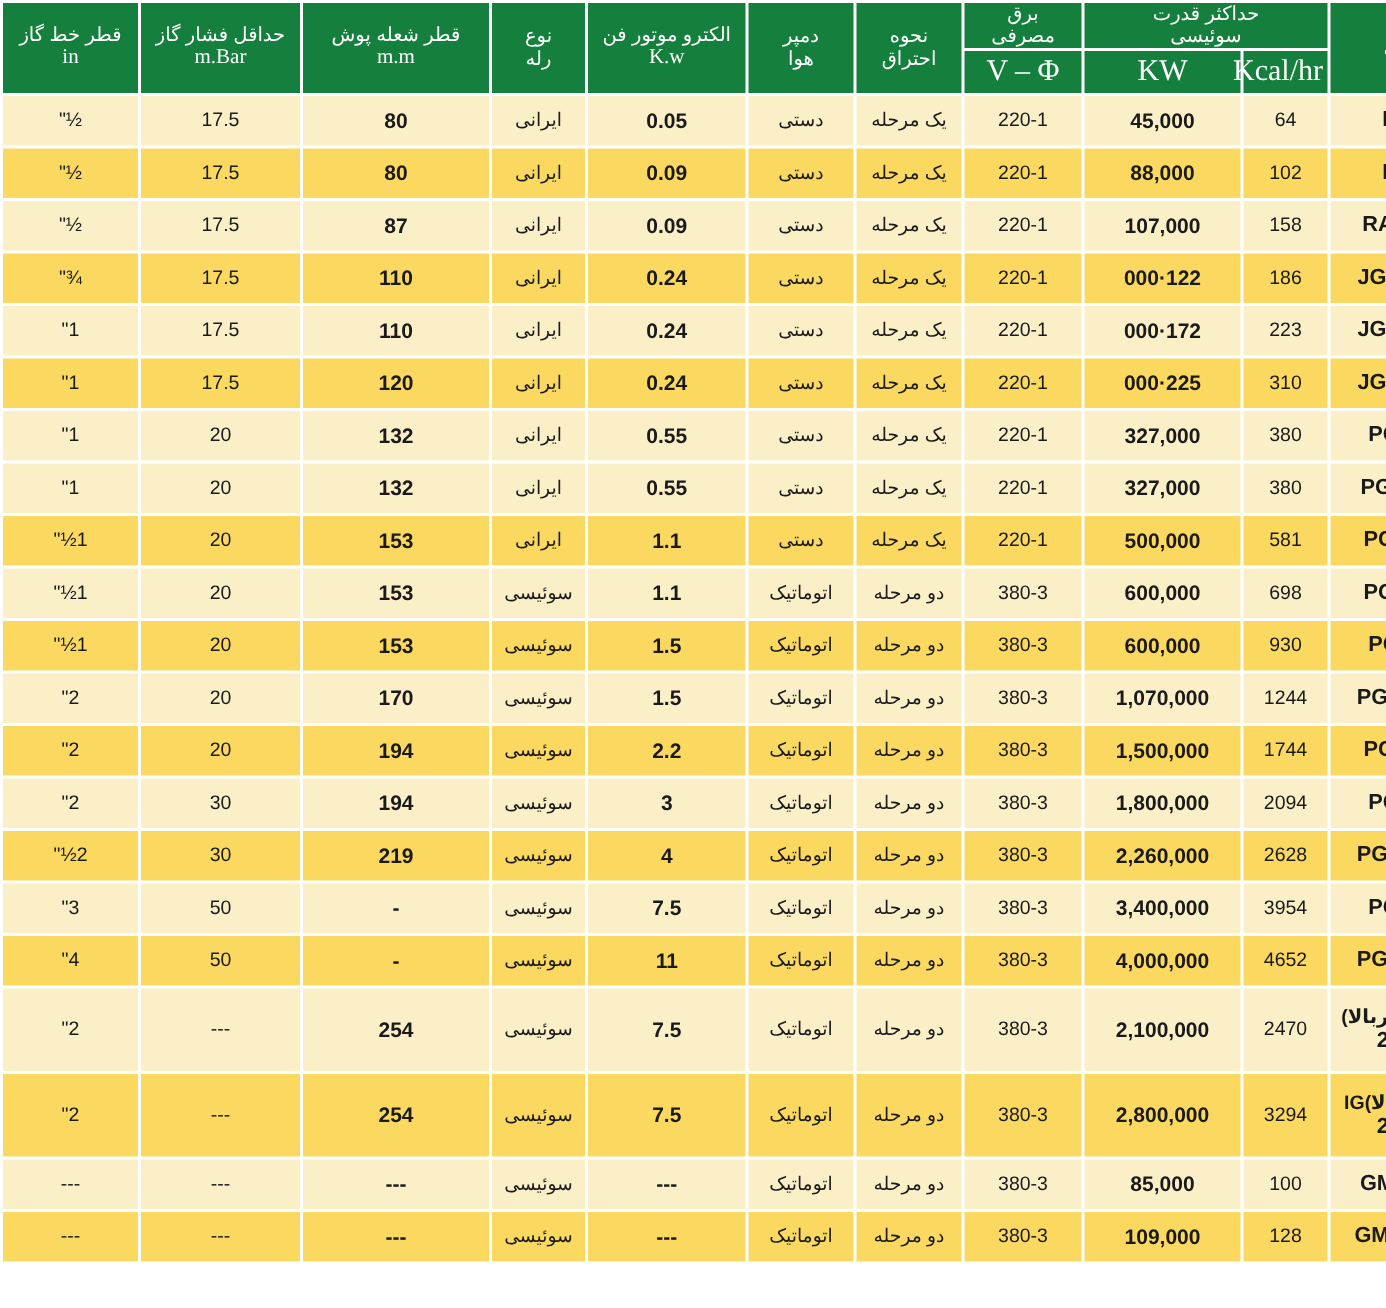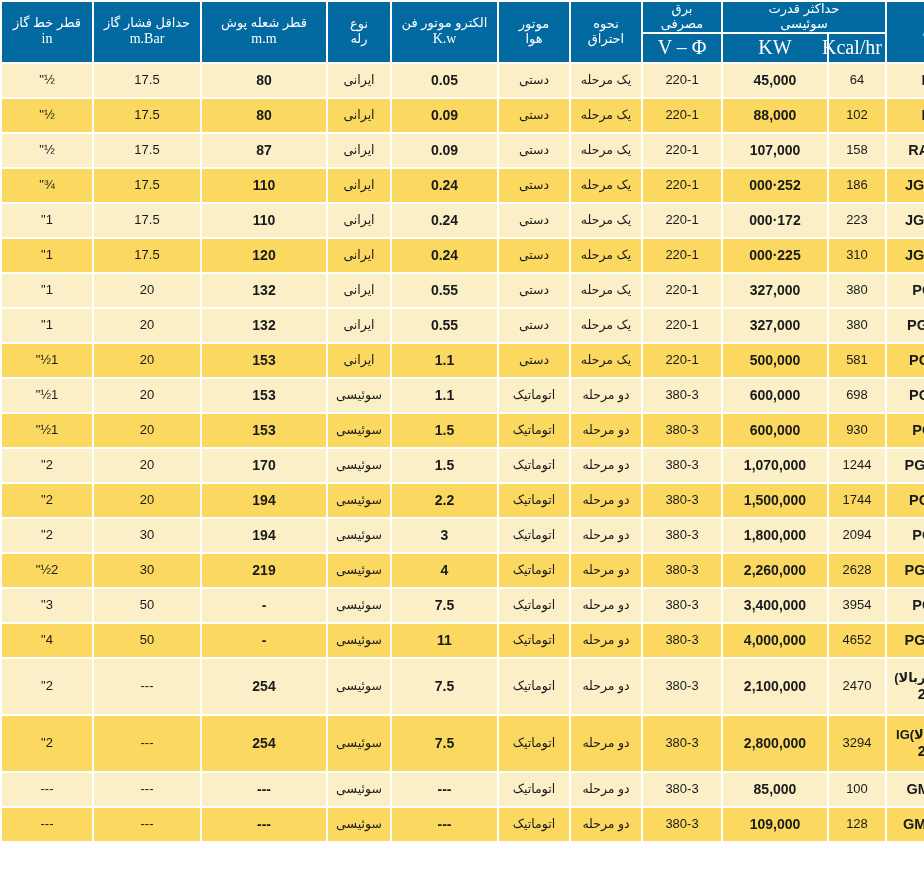--- a/index.html
+++ b/index.html
@@ -23,21 +23,21 @@
   }
   table.spec th,
   table.spec td {
     padding: 0 3px;
     text-align: center;
     vertical-align: middle;
     line-height: 1.15;
     border: 0;
   }
   thead th {
-    background: #0369a1;
+    background: #15803d;
     color: #ffffff;
     font-weight: normal;
     font-size: 13px;
   }
   thead th .lat {
     font-family: "Liberation Serif", "DejaVu Serif", serif;
     font-size: 14px;
     display: block;
   }
   thead th .fa {
@@ -106,21 +106,21 @@
       </th>
       <th>
         <span class="fa">برق</span>
         <span class="fa">مصرفی</span>
       </th>
       <th rowspan="2">
         <span class="fa">نحوه</span>
         <span class="fa">احتراق</span>
       </th>
       <th rowspan="2">
-        <span class="fa">موتور</span>
+        <span class="fa">دمپر</span>
         <span class="fa">هوا</span>
       </th>
       <th rowspan="2">
         <span class="fa">الکترو موتور فن</span>
         <span class="lat">K.w</span>
       </th>
       <th rowspan="2">
         <span class="fa">نوع</span>
         <span class="fa">رله</span>
       </th>
@@ -179,21 +179,21 @@
         <td class="fa">دستی</td>
         <td class="num">0.09</td>
         <td class="fa">ایرانی</td>
         <td class="num">87</td>
         <td class="plain">17.5</td>
         <td class="plain">½"</td>
       </tr>
       <tr class="gold">
         <td class="model">JGN80/0</td>
         <td class="plain">186</td>
-        <td class="num">252·000</td>
+        <td class="num">122·000</td>
         <td class="plain">220-1</td>
         <td class="fa">یک مرحله</td>
         <td class="fa">دستی</td>
         <td class="num">0.24</td>
         <td class="fa">ایرانی</td>
         <td class="num">110</td>
         <td class="plain">17.5</td>
         <td class="plain">¾"</td>
       </tr>
       <tr class="cream">

